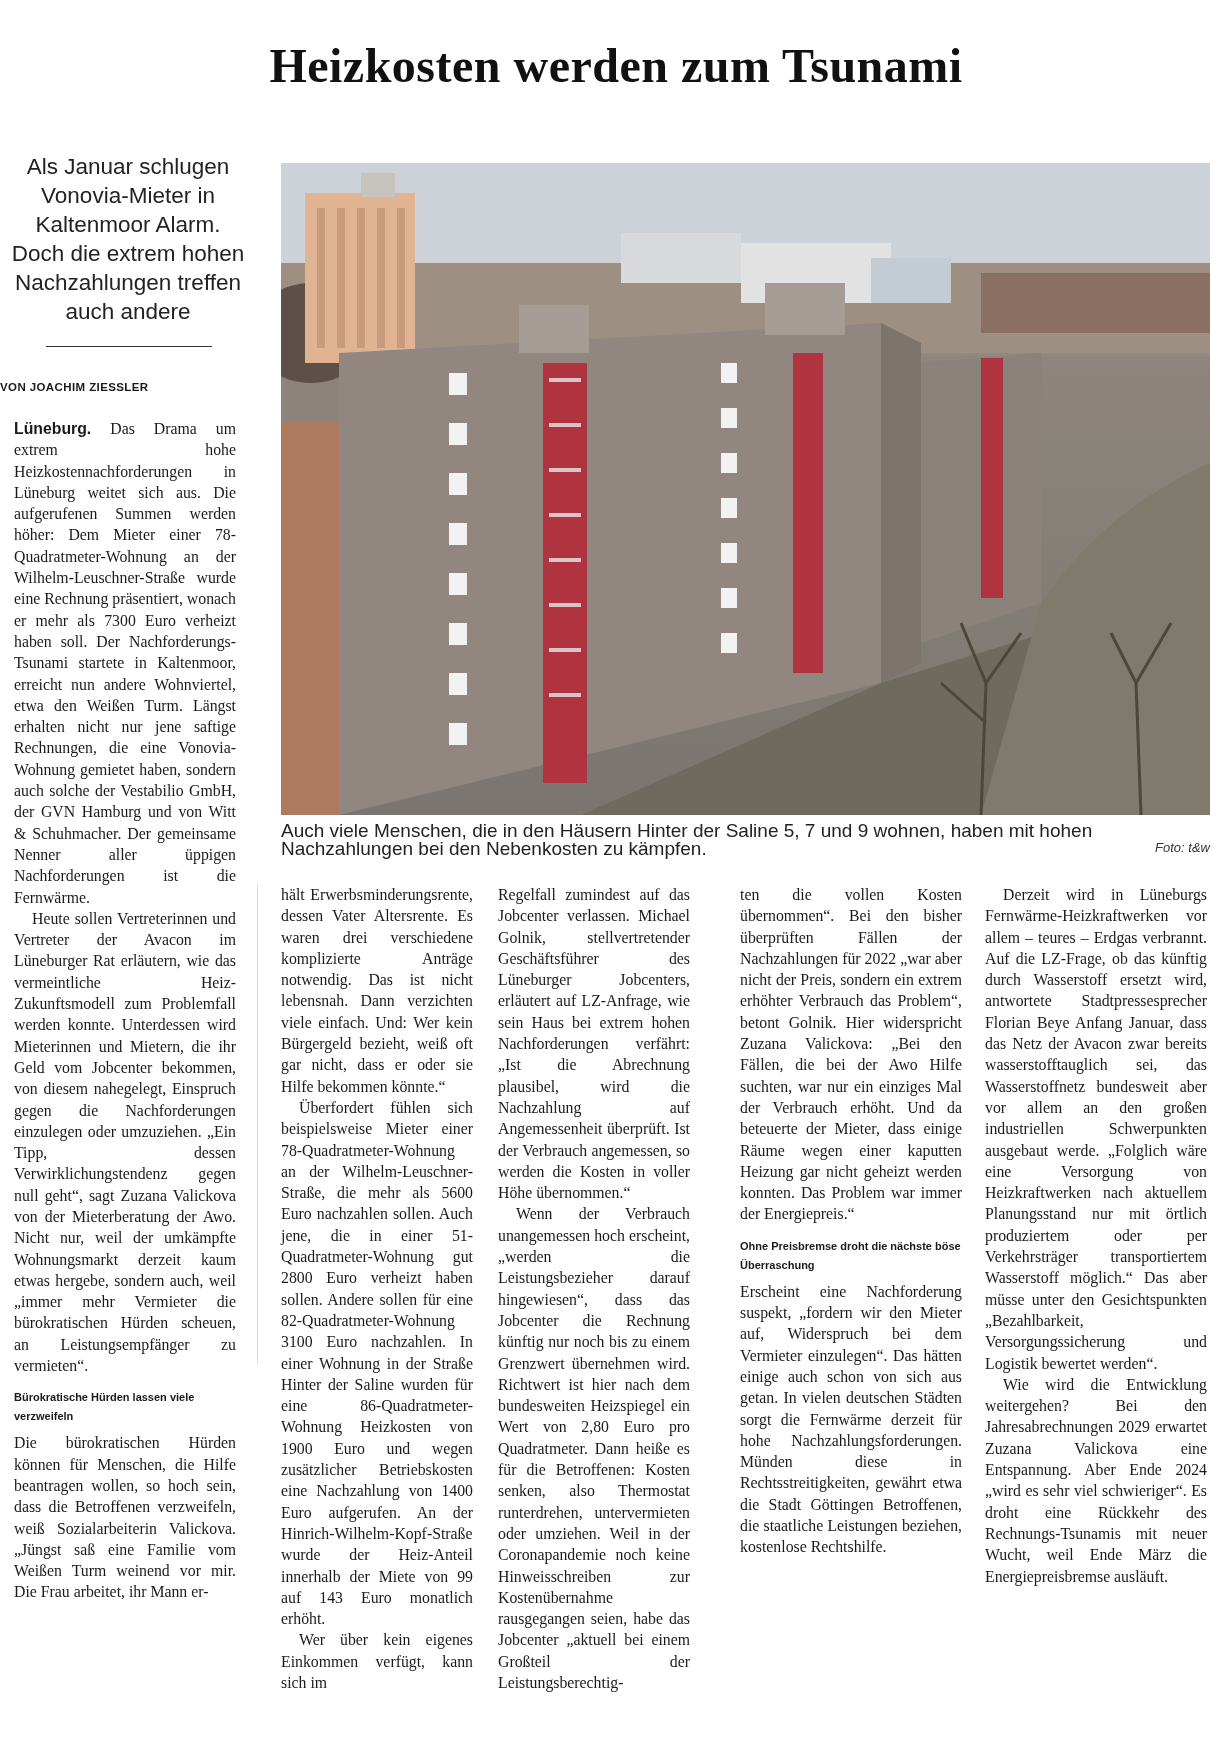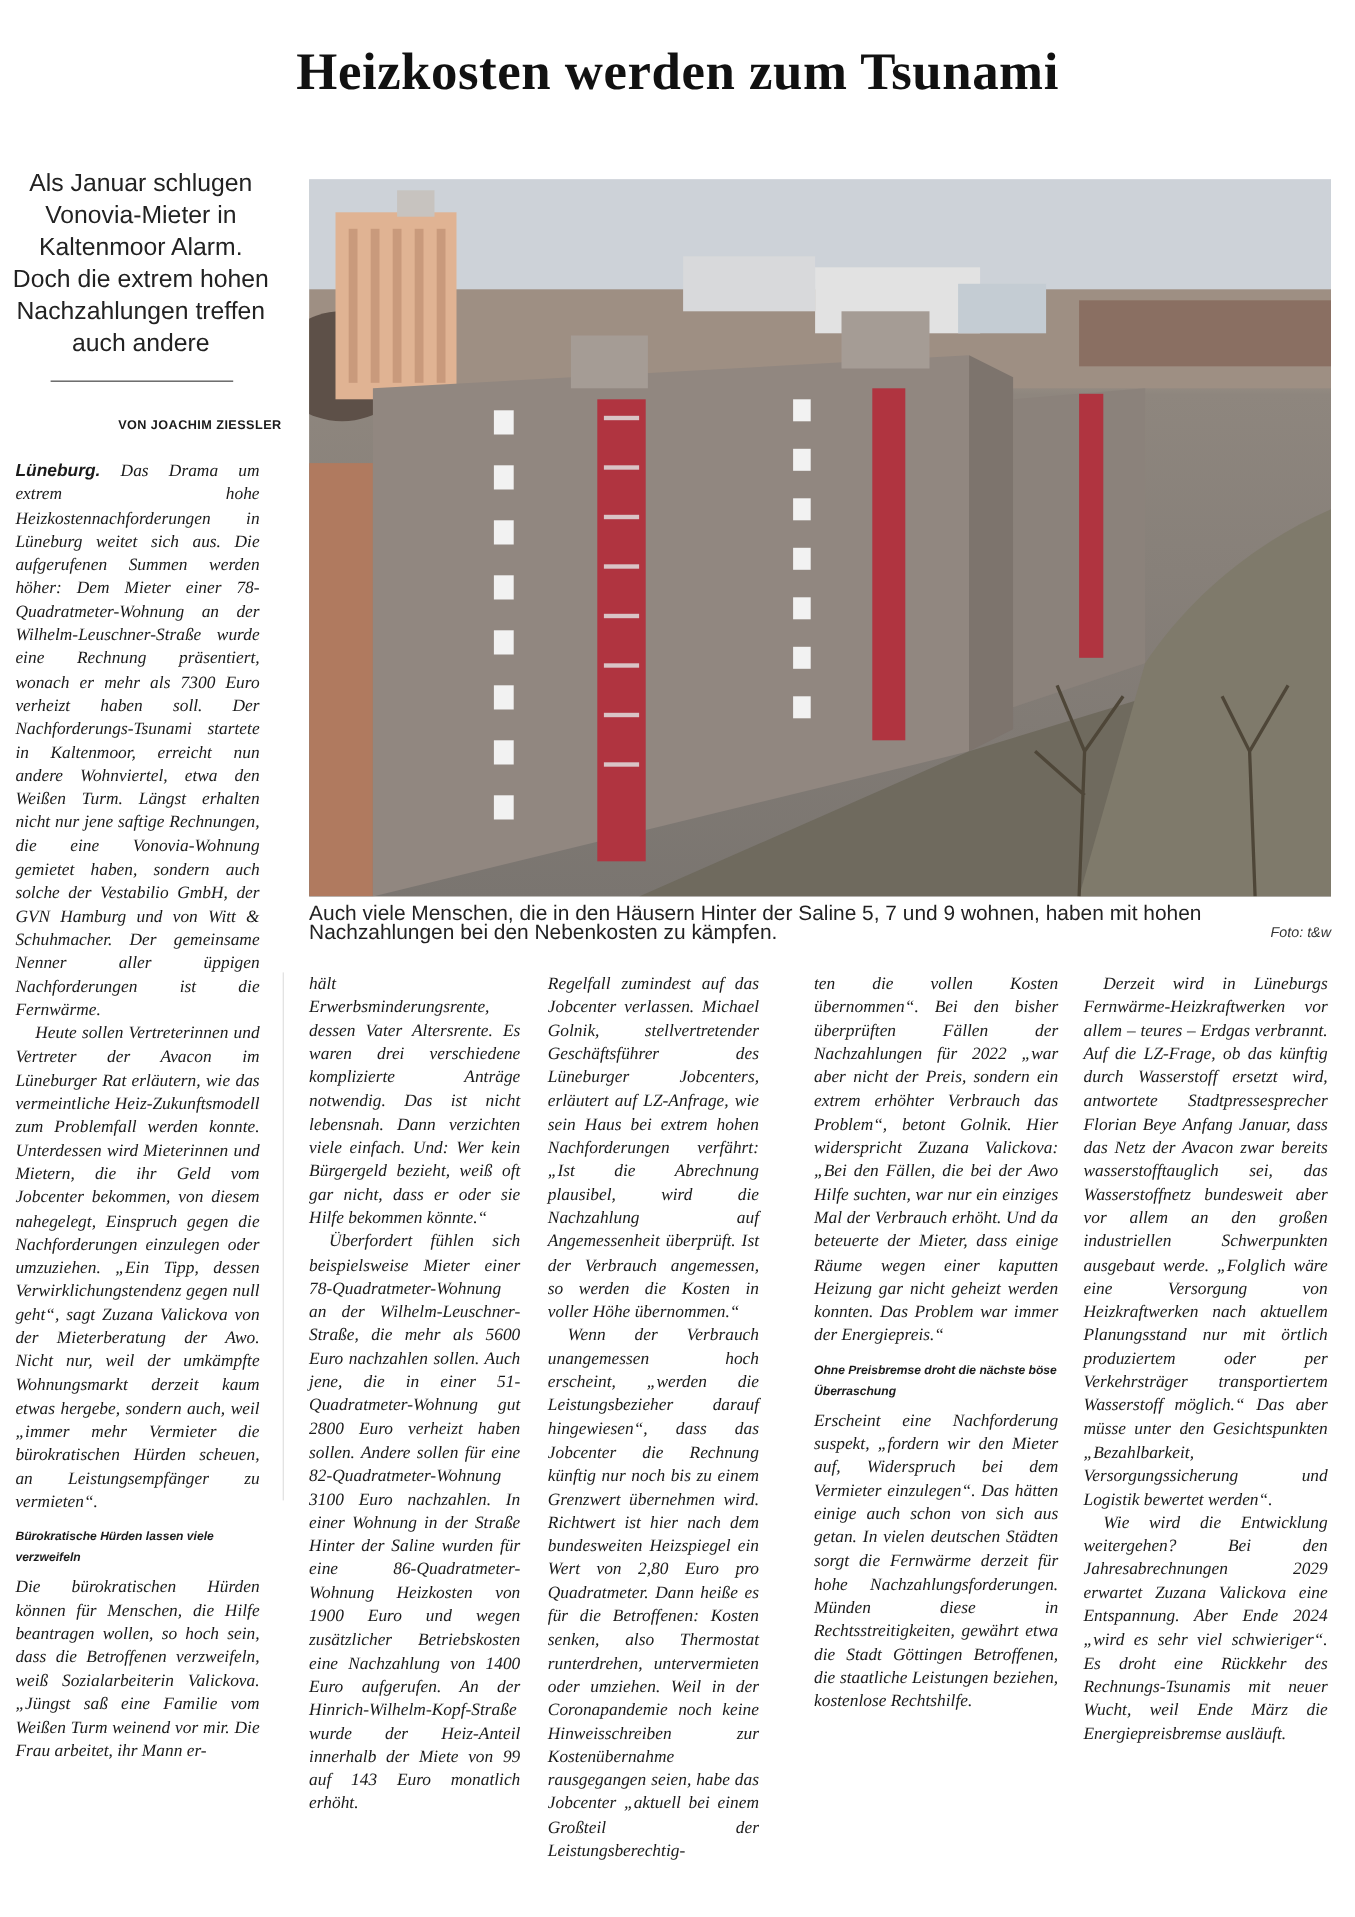--- a/index.html
+++ b/index.html
@@ -11,40 +11,40 @@
     font-family: "Liberation Serif", serif; font-weight: bold; font-size: 48px; letter-spacing: 0.5px;
     color: #111;
   }
 
   .deck {
     position: absolute; left: 10px; top: 152px; width: 236px; text-align: center;
     font-family: "Liberation Sans", sans-serif; font-size: 22.5px; line-height: 29px; color: #222;
   }
   .deck-rule { position: absolute; left: 46px; top: 346px; width: 166px; height: 1px; background: #333; }
   .byline {
-    position: absolute; left: 0; top: 381px; width: 256px; text-align: right;
+    position: absolute; left: 0; top: 381px; width: 256px; text-align: left;
     font-family: "Liberation Sans", sans-serif; font-weight: bold; font-size: 11.5px; letter-spacing: 0.4px;
   }
 
   .photo {
     position: absolute; left: 281px; top: 163px; width: 929px; height: 652px; overflow: hidden;
     background: linear-gradient(180deg, #c9ced4 0%, #d6d8da 14%, #b7a89a 22%, #8e867e 30%, #7a7570 100%);
   }
   .caption {
     position: absolute; left: 281px; top: 822px; width: 929px;
     font-family: "Liberation Sans", sans-serif; font-size: 19px; line-height: 18px; color: #222;
   }
   .credit {
     position: absolute; right: 22px; top: 840px;
     font-family: "Liberation Sans", sans-serif; font-style: italic; font-size: 13px; color: #333;
   }
 
   .col {
     position: absolute; font-family: "Liberation Serif", serif; font-size: 15.8px; line-height: 21.3px;
-    text-align: justify; hyphens: manual; color: #1a1a1a; font-style: italic;
+    text-align: justify; hyphens: manual; color: #1a1a1a;
   }
   .col p { text-indent: 0; }
   .col p.ind { text-indent: 18px; }
   .col .dateline { font-family: "Liberation Sans", sans-serif; font-weight: bold; }
   .col h3 {
     font-family: "Liberation Sans", sans-serif; font-weight: bold; font-size: 11px; line-height: 19px;
     margin: 12px 0 6px 0; text-align: left;
   }
 
   #col1 { left: 14px; top: 418px; width: 222px; }
@@ -147,20 +147,21 @@
   <p class="ind">Heute sollen Vertreterinnen und Vertreter der Avacon im Lüneburger Rat erläutern, wie das vermeintliche Heiz-Zukunftsmodell zum Problemfall werden konnte. Unterdessen wird Mieterinnen und Mietern, die ihr Geld vom Jobcenter bekommen, von diesem nahegelegt, Einspruch gegen die Nachforderungen einzulegen oder umzuziehen. „Ein Tipp, dessen Verwirklichungstendenz gegen null geht“, sagt Zuzana Valickova von der Mieterberatung der Awo. Nicht nur, weil der umkämpfte Wohnungsmarkt derzeit kaum etwas hergebe, sondern auch, weil „immer mehr Vermieter die bürokratischen Hürden scheuen, an Leistungsempfänger zu vermieten“.</p>
   <h3>Bürokratische Hürden lassen viele verzweifeln</h3>
   <p>Die bürokratischen Hürden können für Menschen, die Hilfe beantragen wollen, so hoch sein, dass die Betroffenen verzweifeln, weiß Sozialarbeiterin Valickova. „Jüngst saß eine Familie vom Weißen Turm weinend vor mir. Die Frau arbeitet, ihr Mann er-</p>
 </div>
 
 <div class="sep" style="left:257px; top:884px; height:480px;"></div>
 
 <div class="col" id="col2">
   <p>hält Erwerbsminderungsrente, dessen Vater Altersrente. Es waren drei verschiedene komplizierte Anträge notwendig. Das ist nicht lebensnah. Dann verzichten viele einfach. Und: Wer kein Bürgergeld bezieht, weiß oft gar nicht, dass er oder sie Hilfe bekommen könnte.“</p>
   <p class="ind">Überfordert fühlen sich beispielsweise Mieter einer 78-Quadratmeter-Wohnung an der Wilhelm-Leuschner-Straße, die mehr als 5600 Euro nachzahlen sollen. Auch jene, die in einer 51-Quadratmeter-Wohnung gut 2800 Euro verheizt haben sollen. Andere sollen für eine 82-Quadratmeter-Wohnung 3100 Euro nachzahlen. In einer Wohnung in der Straße Hinter der Saline wurden für eine 86-Quadratmeter-Wohnung Heizkosten von 1900 Euro und wegen zusätzlicher Betriebskosten eine Nachzahlung von 1400 Euro aufgerufen. An der Hinrich-Wilhelm-Kopf-Straße wurde der Heiz-Anteil innerhalb der Miete von 99 auf 143 Euro monatlich erhöht.</p>
+  <p class="ind">Wer über kein eigenes Einkommen verfügt, kann sich im</p>
 </div>
 
 <div class="col" id="col3">
   <p>Regelfall zumindest auf das Jobcenter verlassen. Michael Golnik, stellvertretender Geschäftsführer des Lüneburger Jobcenters, erläutert auf LZ-Anfrage, wie sein Haus bei extrem hohen Nachforderungen verfährt: „Ist die Abrechnung plausibel, wird die Nachzahlung auf Angemessenheit überprüft. Ist der Verbrauch angemessen, so werden die Kosten in voller Höhe übernommen.“</p>
   <p class="ind">Wenn der Verbrauch unangemessen hoch erscheint, „werden die Leistungsbezieher darauf hingewiesen“, dass das Jobcenter die Rechnung künftig nur noch bis zu einem Grenzwert übernehmen wird. Richtwert ist hier nach dem bundesweiten Heizspiegel ein Wert von 2,80 Euro pro Quadratmeter. Dann heiße es für die Betroffenen: Kosten senken, also Thermostat runterdrehen, untervermieten oder umziehen. Weil in der Coronapandemie noch keine Hinweisschreiben zur Kostenübernahme rausgegangen seien, habe das Jobcenter „aktuell bei einem Großteil der Leistungsberechtig-</p>
 </div>
 
 <div class="col" id="col4">
   <p>ten die vollen Kosten übernommen“. Bei den bisher überprüften Fällen der Nachzahlungen für 2022 „war aber nicht der Preis, sondern ein extrem erhöhter Verbrauch das Problem“, betont Golnik. Hier widerspricht Zuzana Valickova: „Bei den Fällen, die bei der Awo Hilfe suchten, war nur ein einziges Mal der Verbrauch erhöht. Und da beteuerte der Mieter, dass einige Räume wegen einer kaputten Heizung gar nicht geheizt werden konnten. Das Problem war immer der Energiepreis.“</p>
   <h3>Ohne Preisbremse droht die nächste böse Überraschung</h3>

